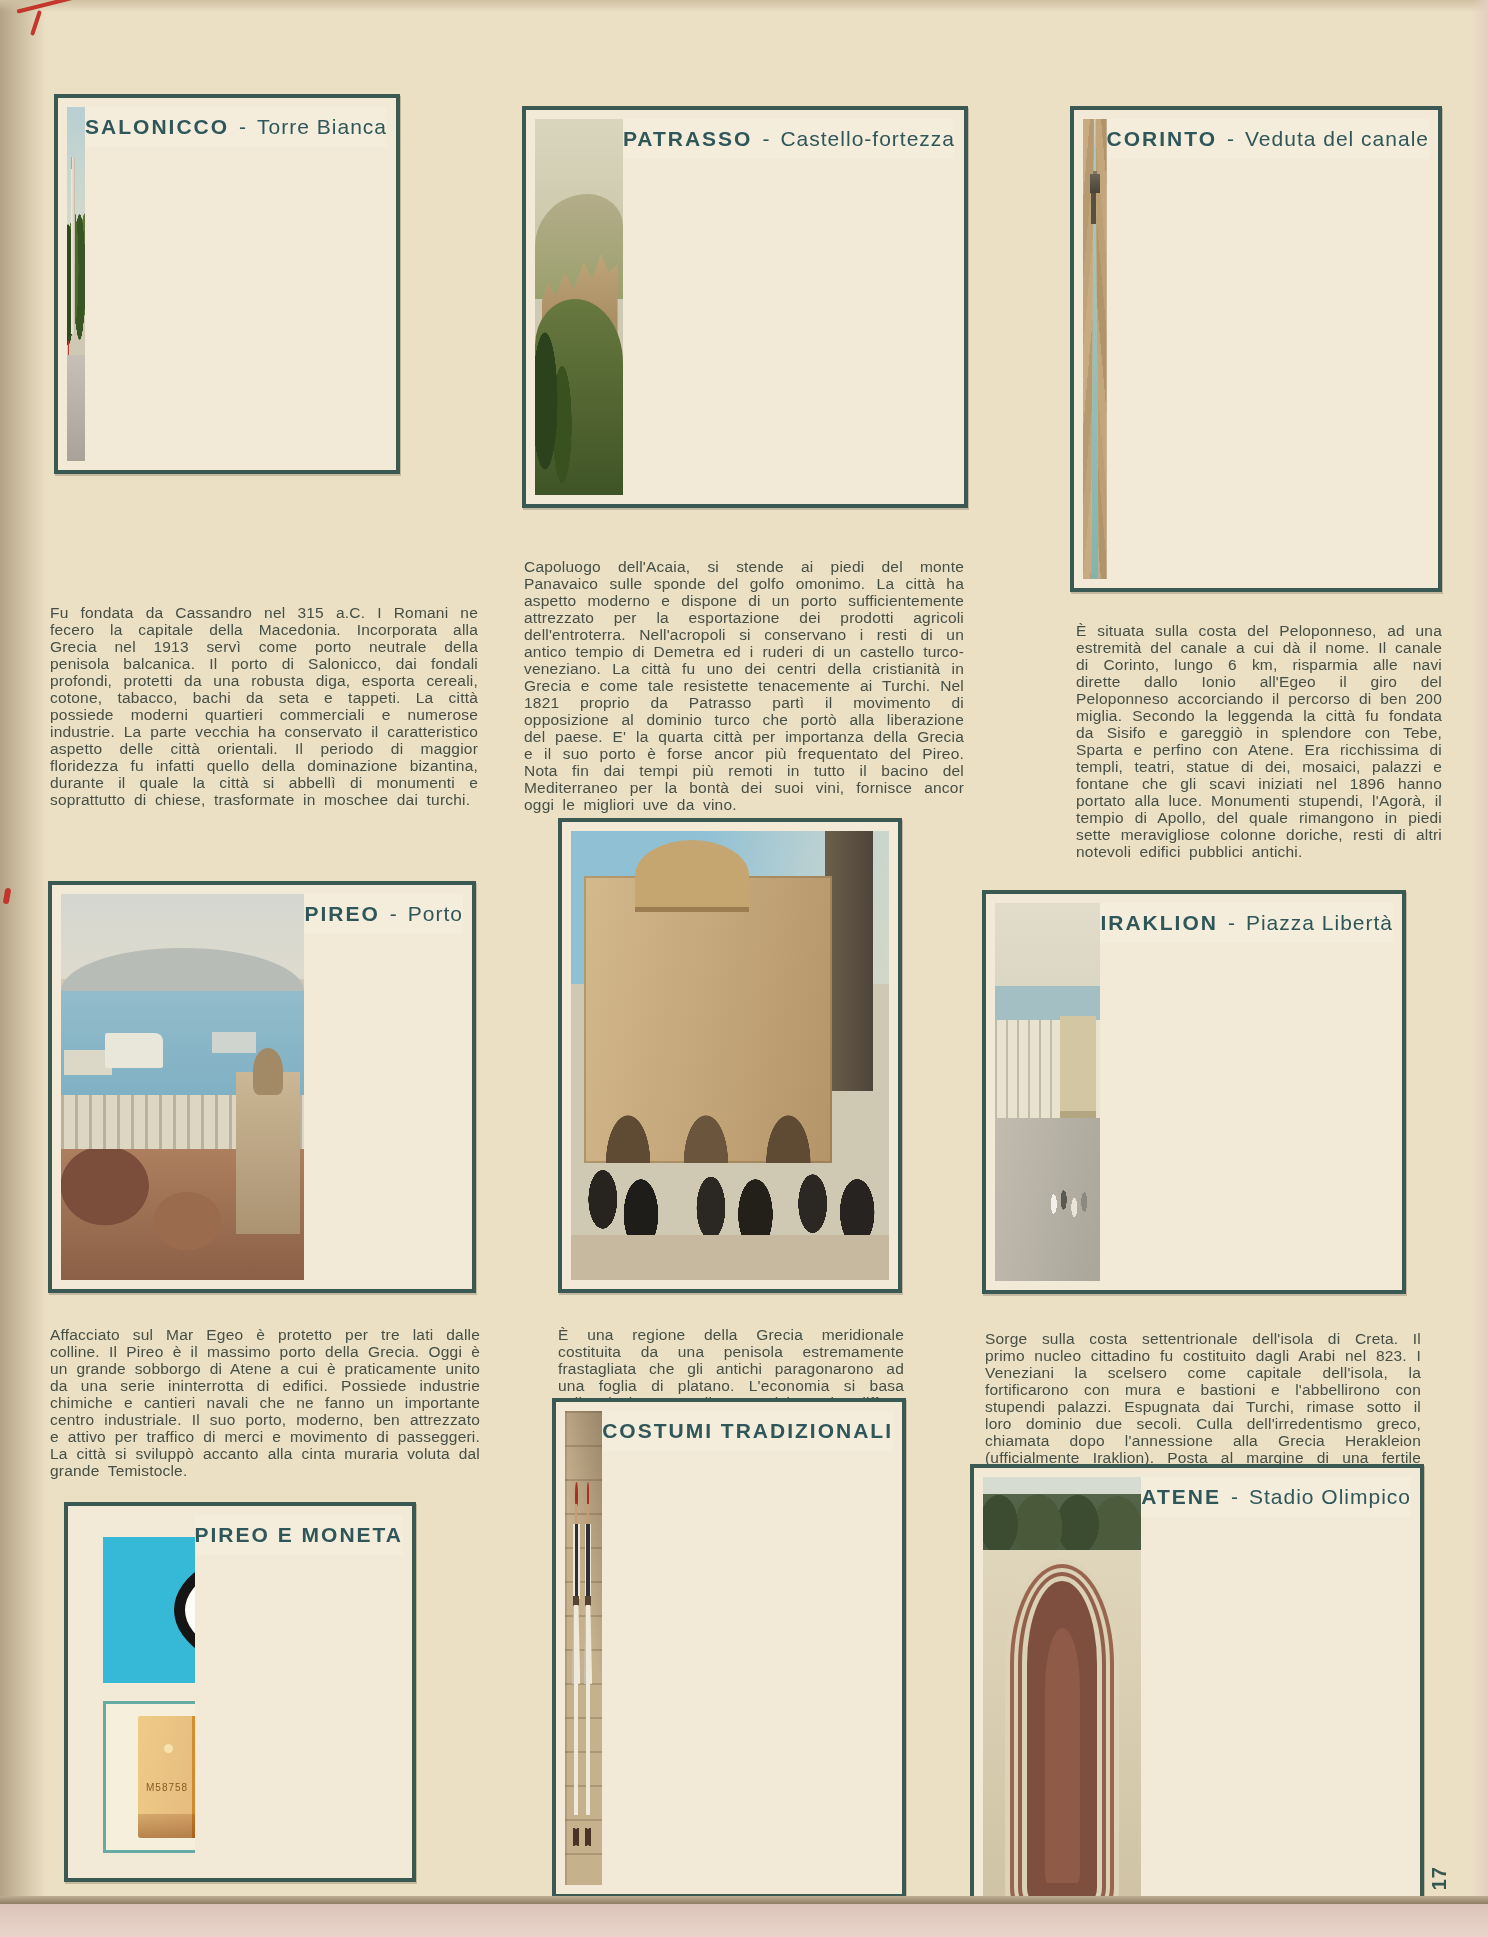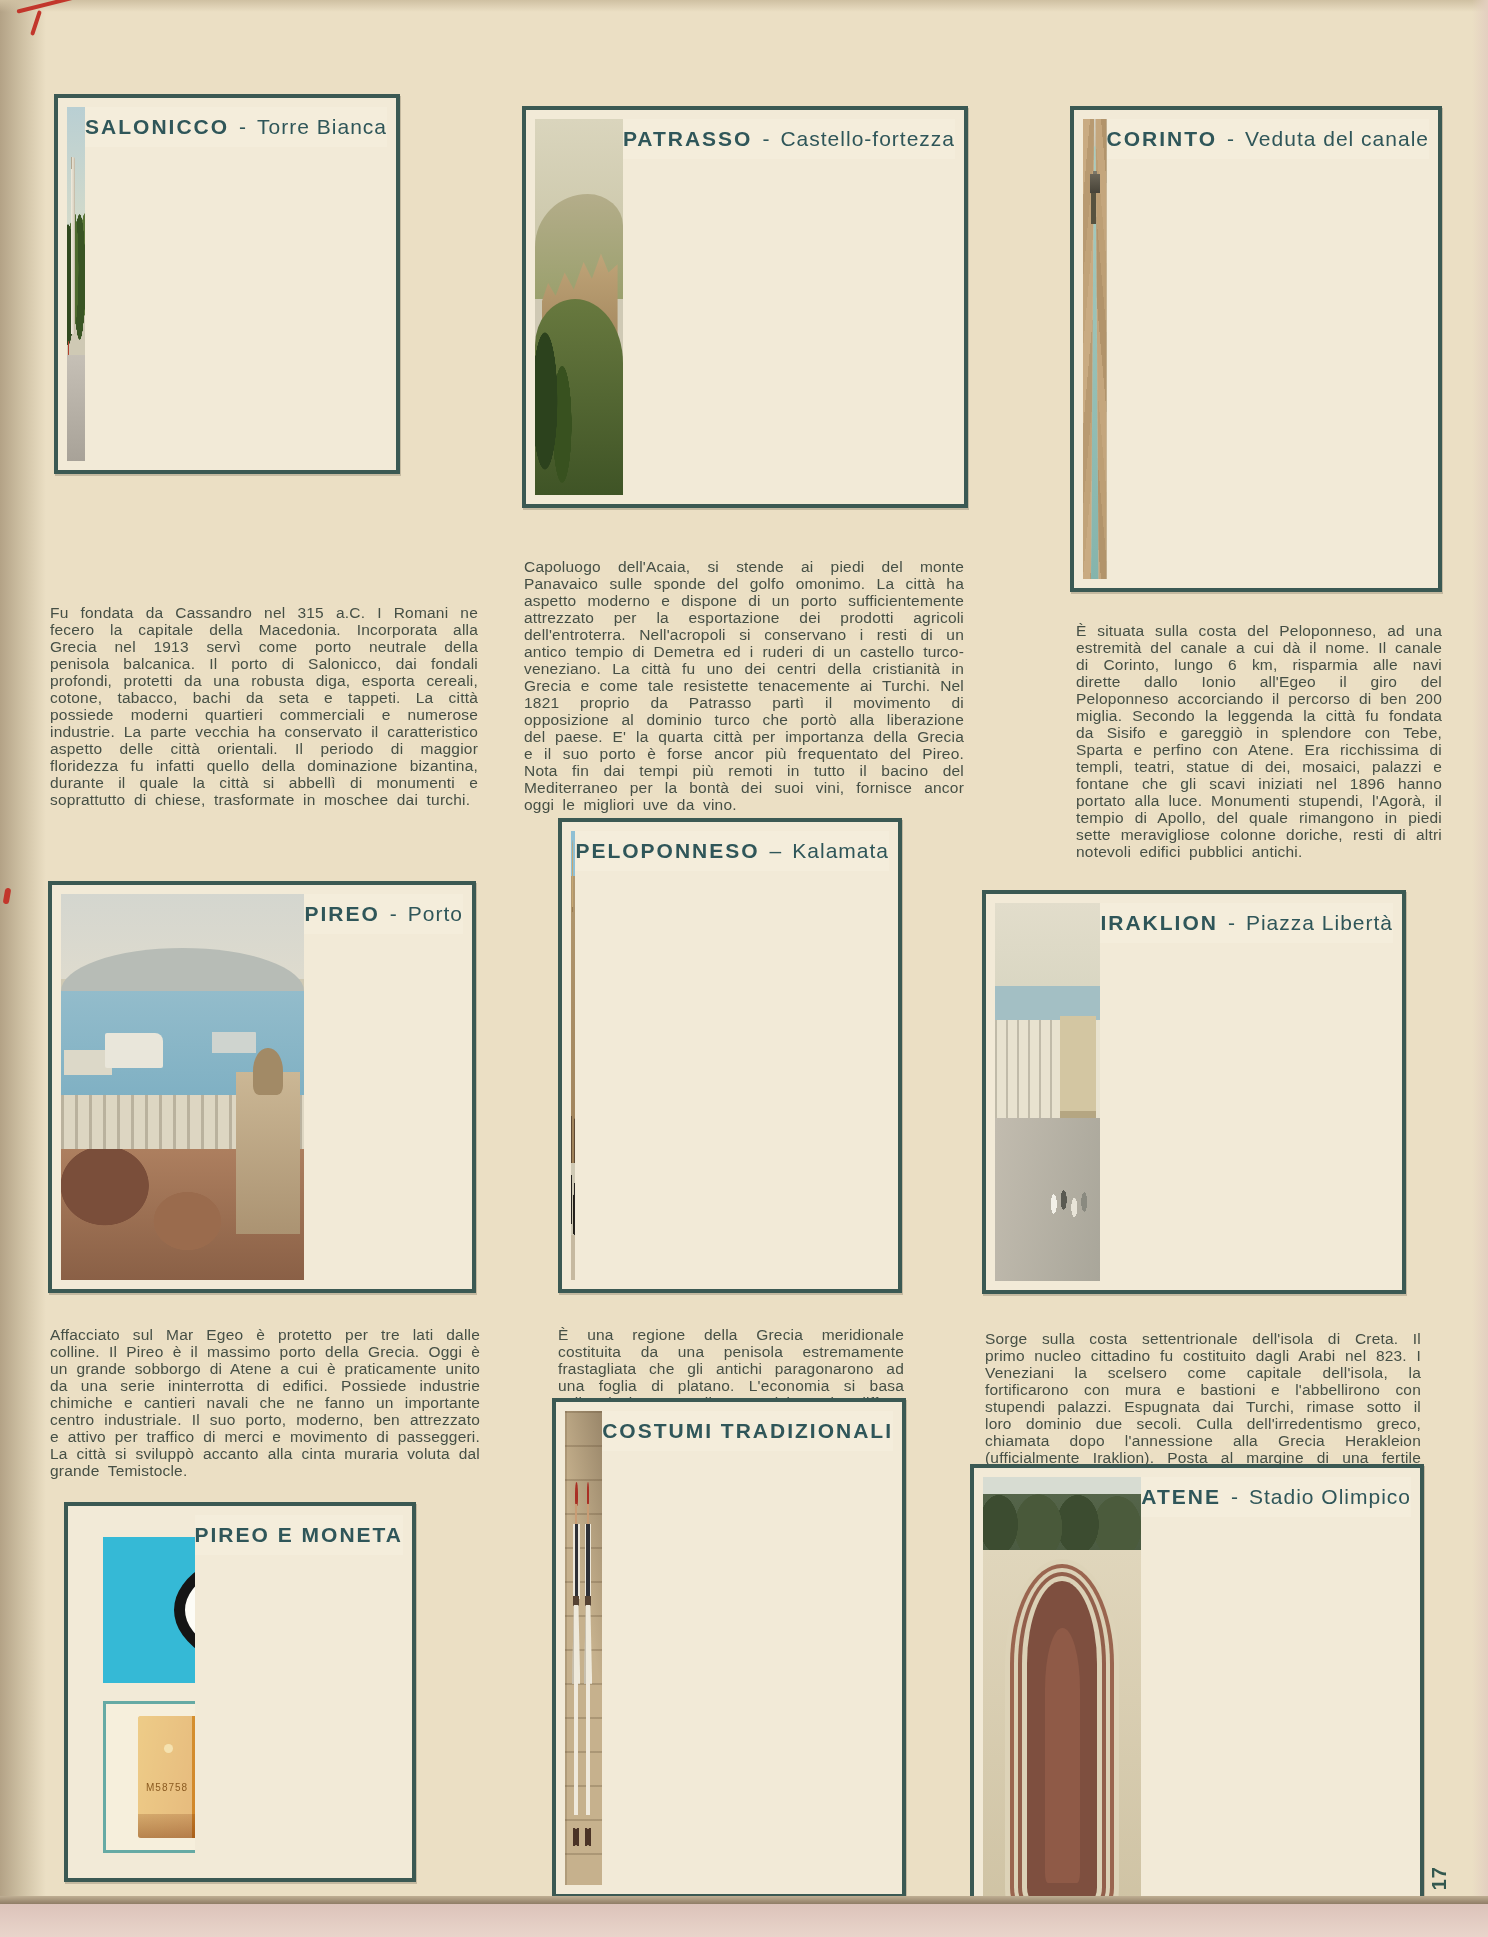--- a/index.html
+++ b/index.html
@@ -273,25 +273,20 @@
     <div class="ph">
       <div class="pel-sky"></div>
       <div class="pel-tower"></div>
       <div class="pel-church"></div>
       <div class="pel-dome"></div>
       <div class="pel-arches"></div>
       <div class="pel-people"></div>
       <div class="pel-ground"></div>
     </div>
     <div class="dashes"></div>
-    <div class="caption">
-      <span class="cap-t">PELOPONNESO</span>
-      <span class="cap-s">–</span>
-      <span class="cap-s">Kalamata</span>
-    </div>
   </div>
   <div class="btxt" style="left:558px;top:1302px;width:346px;">È una regione della Grecia meridionale costituita da una penisola estremamente frastagliata che gli antichi paragonarono ad una foglia di platano. L'economia si basa sull'agricoltura e sulla pastorizia molto diffusa e redditizia.</div>
 
   <div class="card" style="left:982px;top:890px;width:424px;height:404px;">
     <div class="ph">
       <div class="ira-sky"></div>
       <div class="ira-sea"></div>
       <div class="ira-bld"></div>
       <div class="ira-block"></div>
       <div class="ira-plaza"></div>

